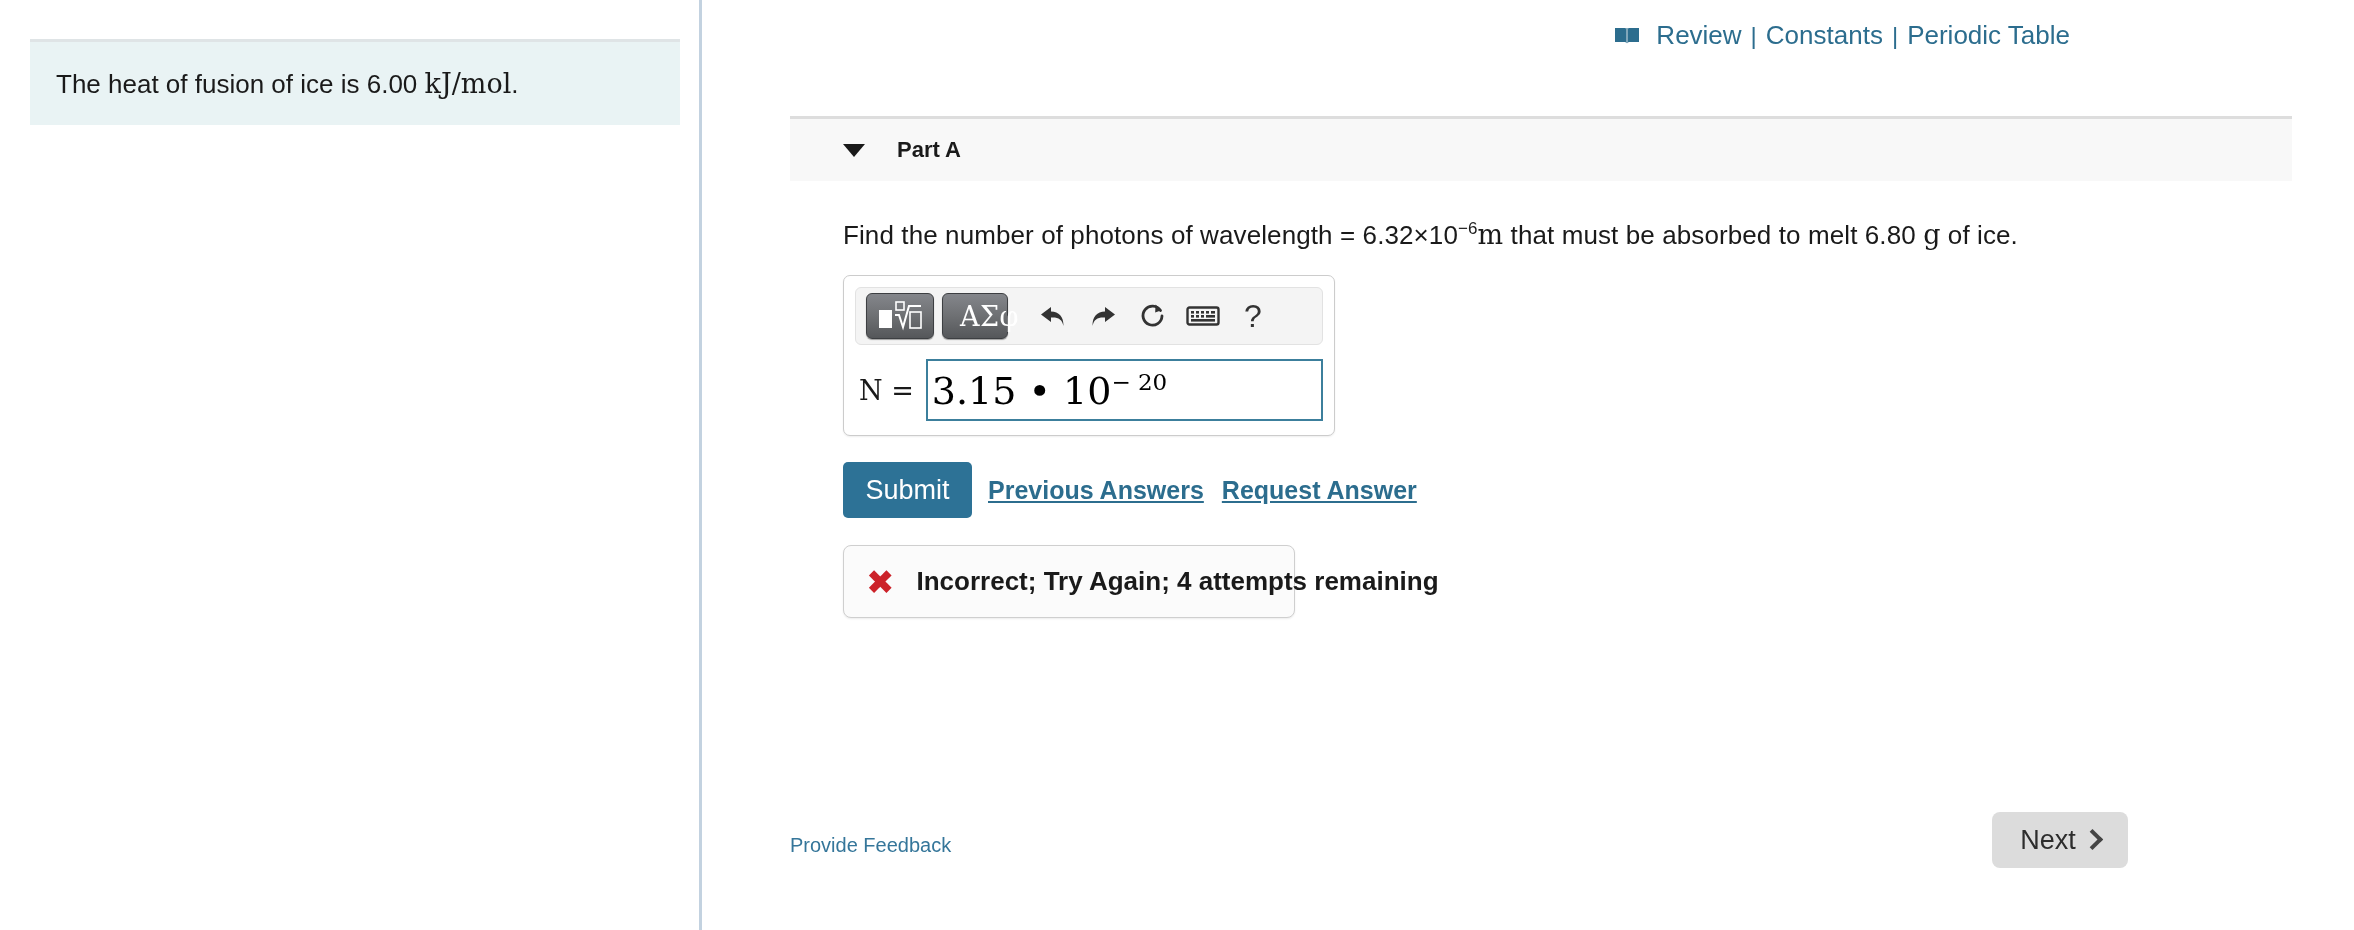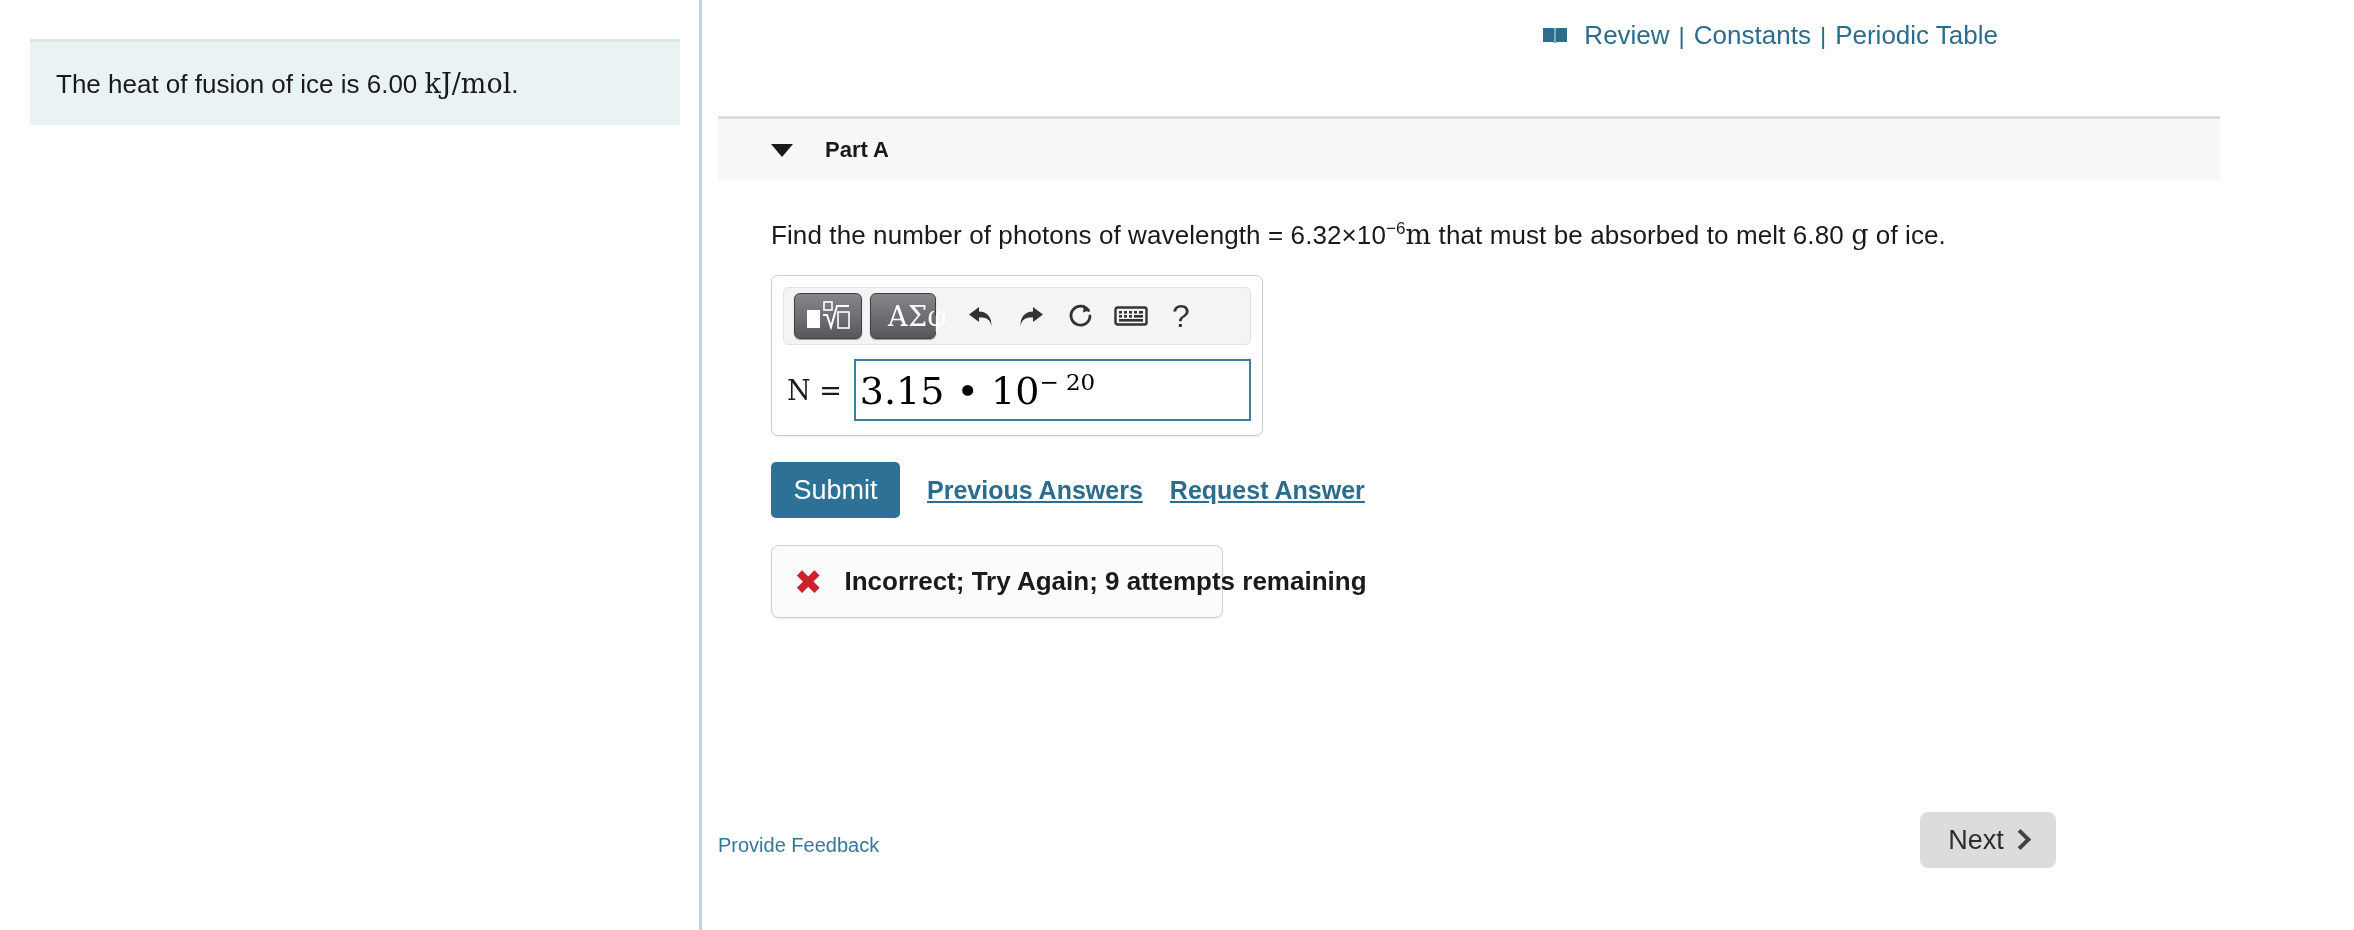--- a/index.html
+++ b/index.html
@@ -51,21 +51,21 @@
     white-space: nowrap;
   }
   .mathfont {
     font-family: "DejaVu Serif", "Liberation Serif", serif;
     font-size: 27px;
   }
 
   
   .main {
     position: absolute;
-    left: 662px;
+    left: 734px;
     top: 0;
     width: 1488px;
     height: 930px;
   }
 
   
   .header-links {
     position: absolute;
     right: 150px;
     top: 20px;
@@ -247,23 +247,23 @@
     color: #ffffff;
     font-size: 27px;
     border: none;
     border-radius: 5px;
     height: 56px;
     width: 129px;
     cursor: pointer;
     font-family: "Liberation Sans", sans-serif;
   }
   .answer-links {
-    margin-left: 27px;
-    display: flex;
-    gap: 27px;
+    margin-left: 16px;
+    display: flex;
+    gap: 18px;
   }
   .ans-link {
     color: #2c6d8e;
     font-size: 25px;
     font-weight: bold;
     text-decoration: underline;
     cursor: pointer;
   }
 
   
@@ -438,21 +438,21 @@
         <div class="submit-row">
           <button class="submit-btn">Submit</button>
           <div class="answer-links">
             <span class="ans-link">Previous Answers</span>
             <span class="ans-link">Request Answer</span>
           </div>
         </div>
 
         <div class="feedback-box">
           <span class="x-mark">✖</span>
-          <span class="feedback-text">Incorrect; Try Again; 9 attempts remaining</span>
+          <span class="feedback-text">Incorrect; Try Again; 4 attempts remaining</span>
         </div>
 
       </div>
     </div>
 
     <a class="footer-feedback" href="#">Provide Feedback</a>
 
     <button class="next-btn">
       <span>Next</span>
       <span class="chev-right"></span>

